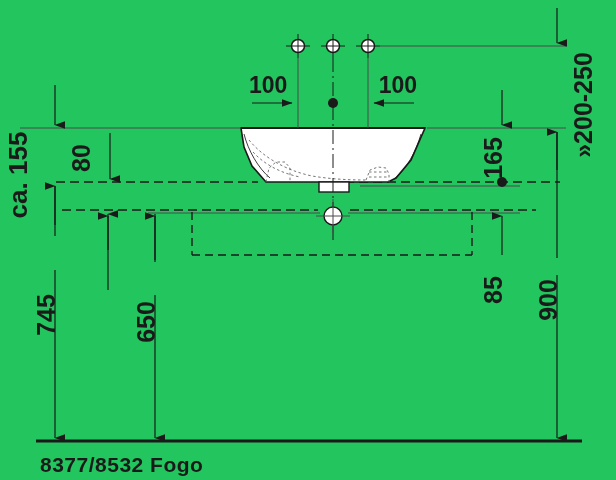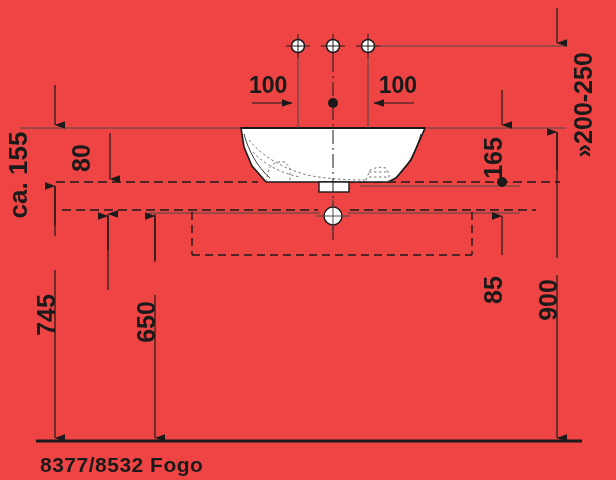--- a/index.html
+++ b/index.html
@@ -7,21 +7,21 @@
     padding: 0;
     background: #ffffff;
   }
   body {
     font-family: "Liberation Sans", sans-serif;
   }
   #drawing-root {
     position: relative;
     width: 616px;
     height: 480px;
-    background: #ef4444;
+    background: #22c55e;
     overflow: hidden;
   }
   #drawing-svg {
     position: absolute;
     left: 0;
     top: 0;
     width: 616px;
     height: 480px;
   }
   .dim-text {

